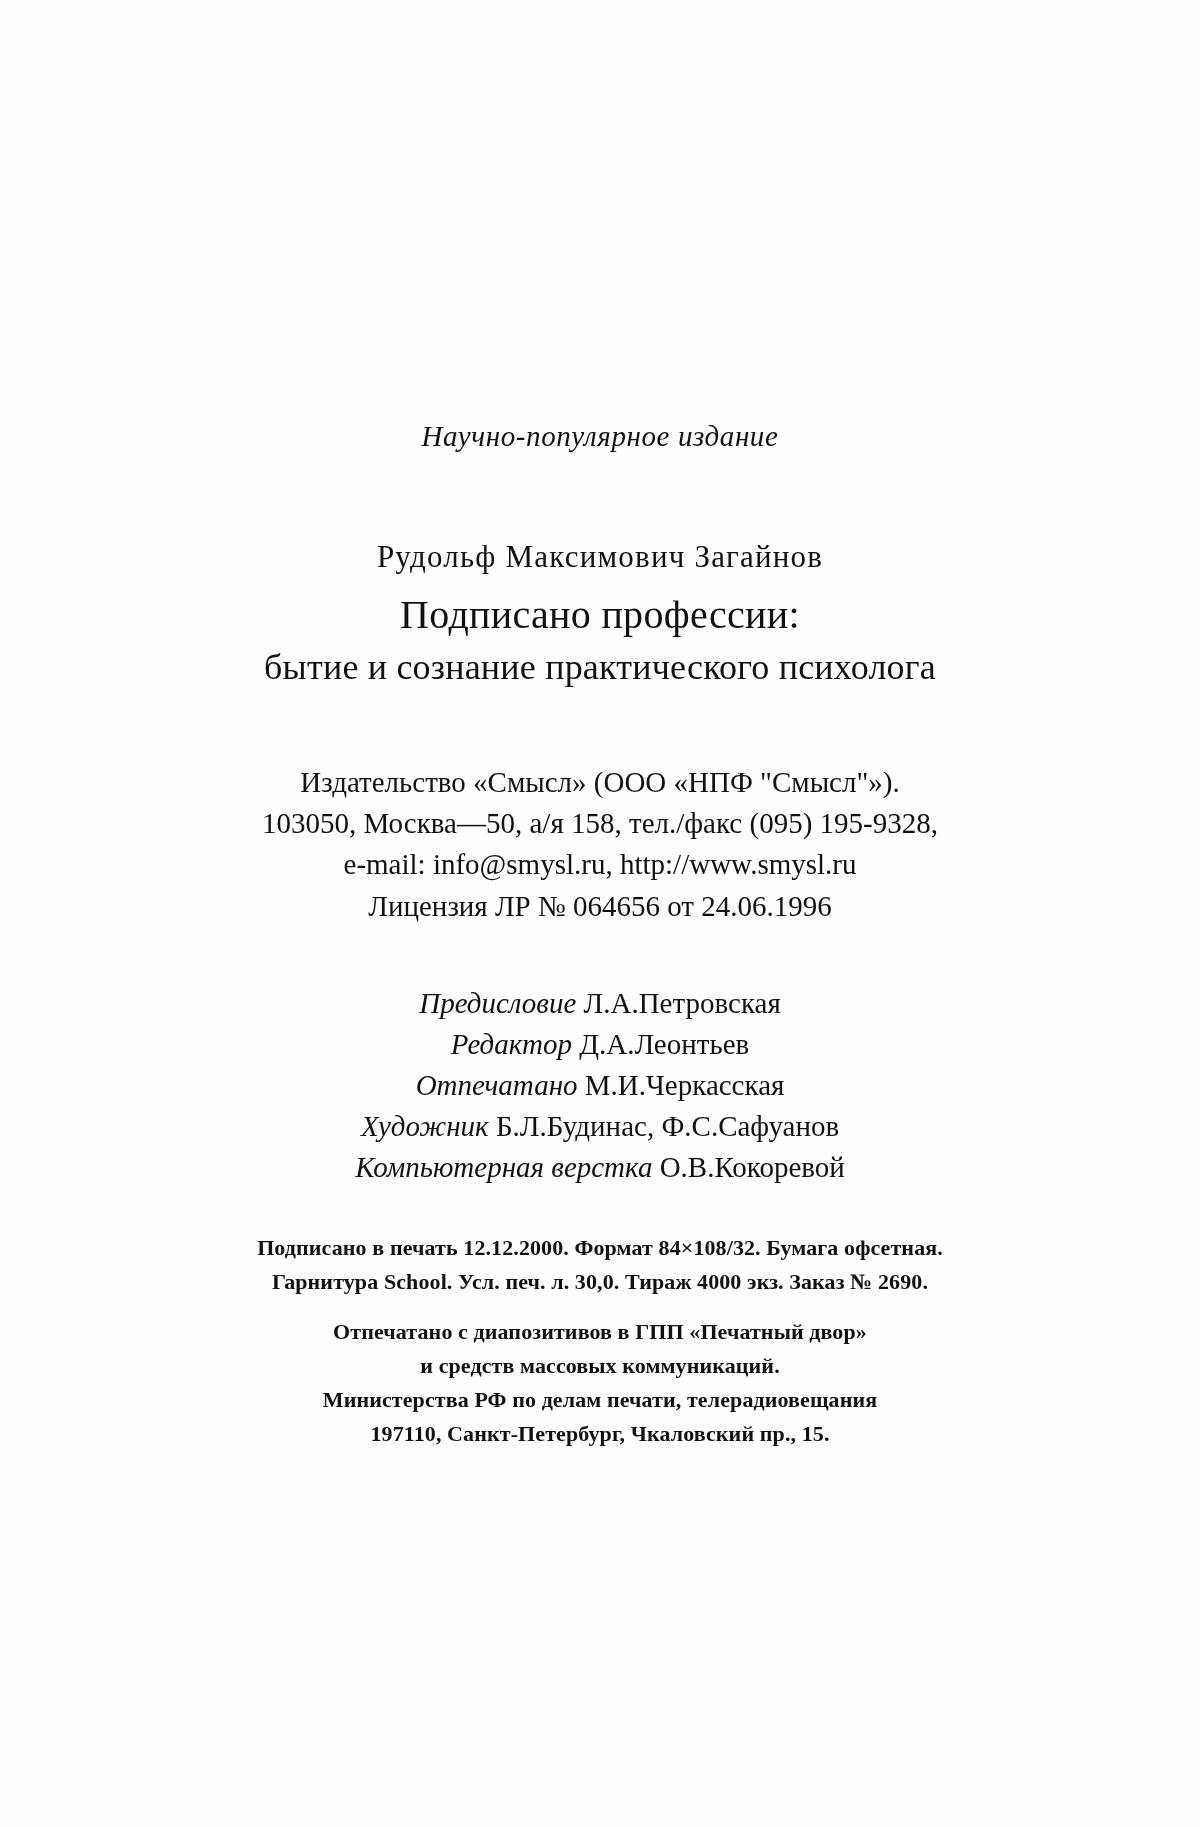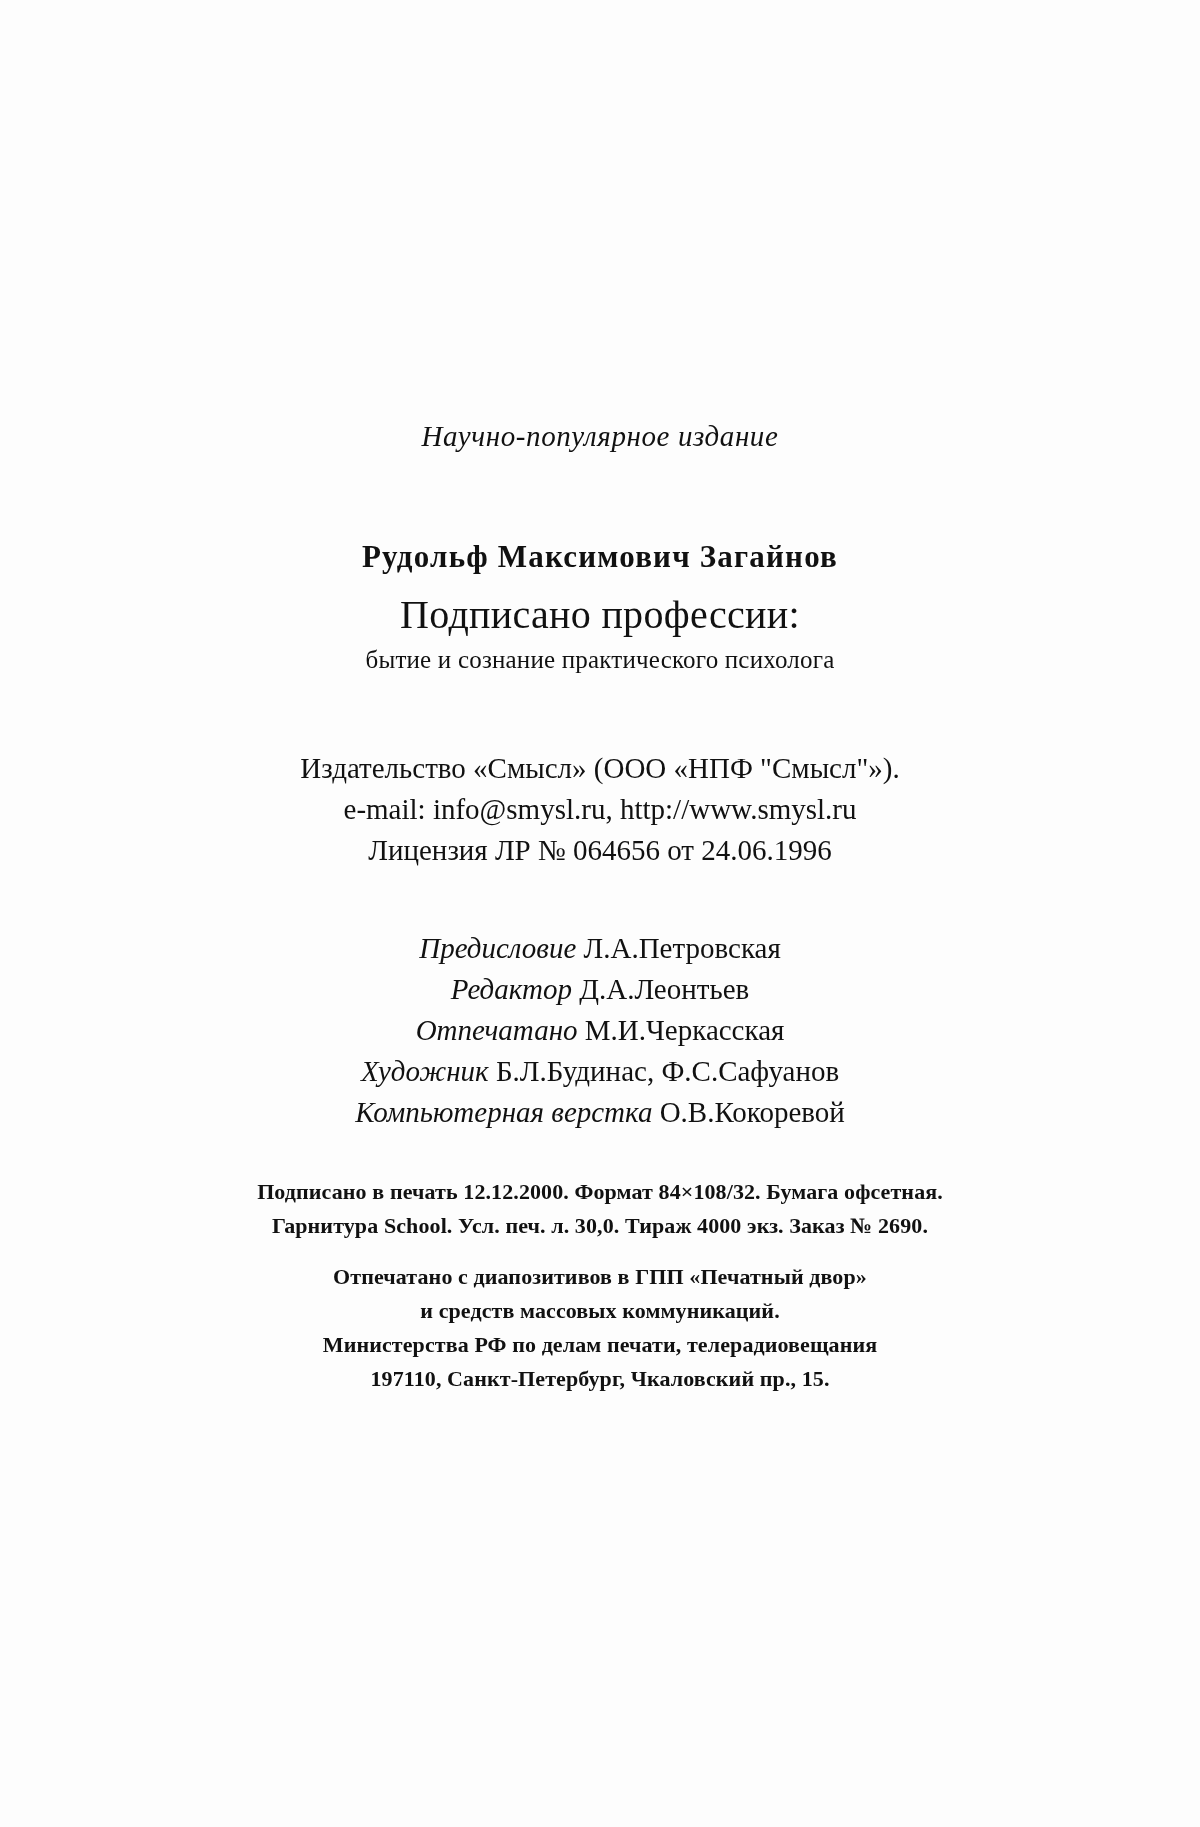--- a/index.html
+++ b/index.html
@@ -33,32 +33,32 @@
   }
 
   .kicker {
     font-style: italic;
     font-size: 29px;
     letter-spacing: 0.6px;
     margin-bottom: 86px;
   }
 
   .author {
-    font-weight: bold;
+    font-weight: normal;
     font-size: 31px;
     letter-spacing: 1.2px;
     margin-bottom: 16px;
   }
   .title-main {
     font-size: 40px;
     letter-spacing: 0.3px;
     margin-bottom: 8px;
   }
   .title-sub {
-    font-size: 25px;
+    font-size: 36px;
     letter-spacing: 0.2px;
     margin-bottom: 74px;
   }
 
   .publisher {
     font-size: 29px;
     line-height: 1.42;
     margin-bottom: 56px;
   }
   .publisher div {
@@ -98,20 +98,21 @@
   <div class="content">
 
     <div class="kicker">Научно-популярное издание</div>
 
     <div class="author">Рудольф Максимович Загайнов</div>
     <div class="title-main">Подписано профессии:</div>
     <div class="title-sub">бытие и сознание практического психолога</div>
 
     <div class="publisher">
       <div>Издательство «Смысл» (ООО «НПФ "Смысл"»).</div>
+      <div>103050, Москва—50, а/я 158, тел./факс (095) 195-9328,</div>
       <div>e-mail: info@smysl.ru, http://www.smysl.ru</div>
       <div>Лицензия ЛР № 064656 от 24.06.1996</div>
     </div>
 
     <div class="credits">
       <div>
         <span class="role">Предисловие</span>
         <span>Л.А.Петровская</span>
       </div>
       <div>

